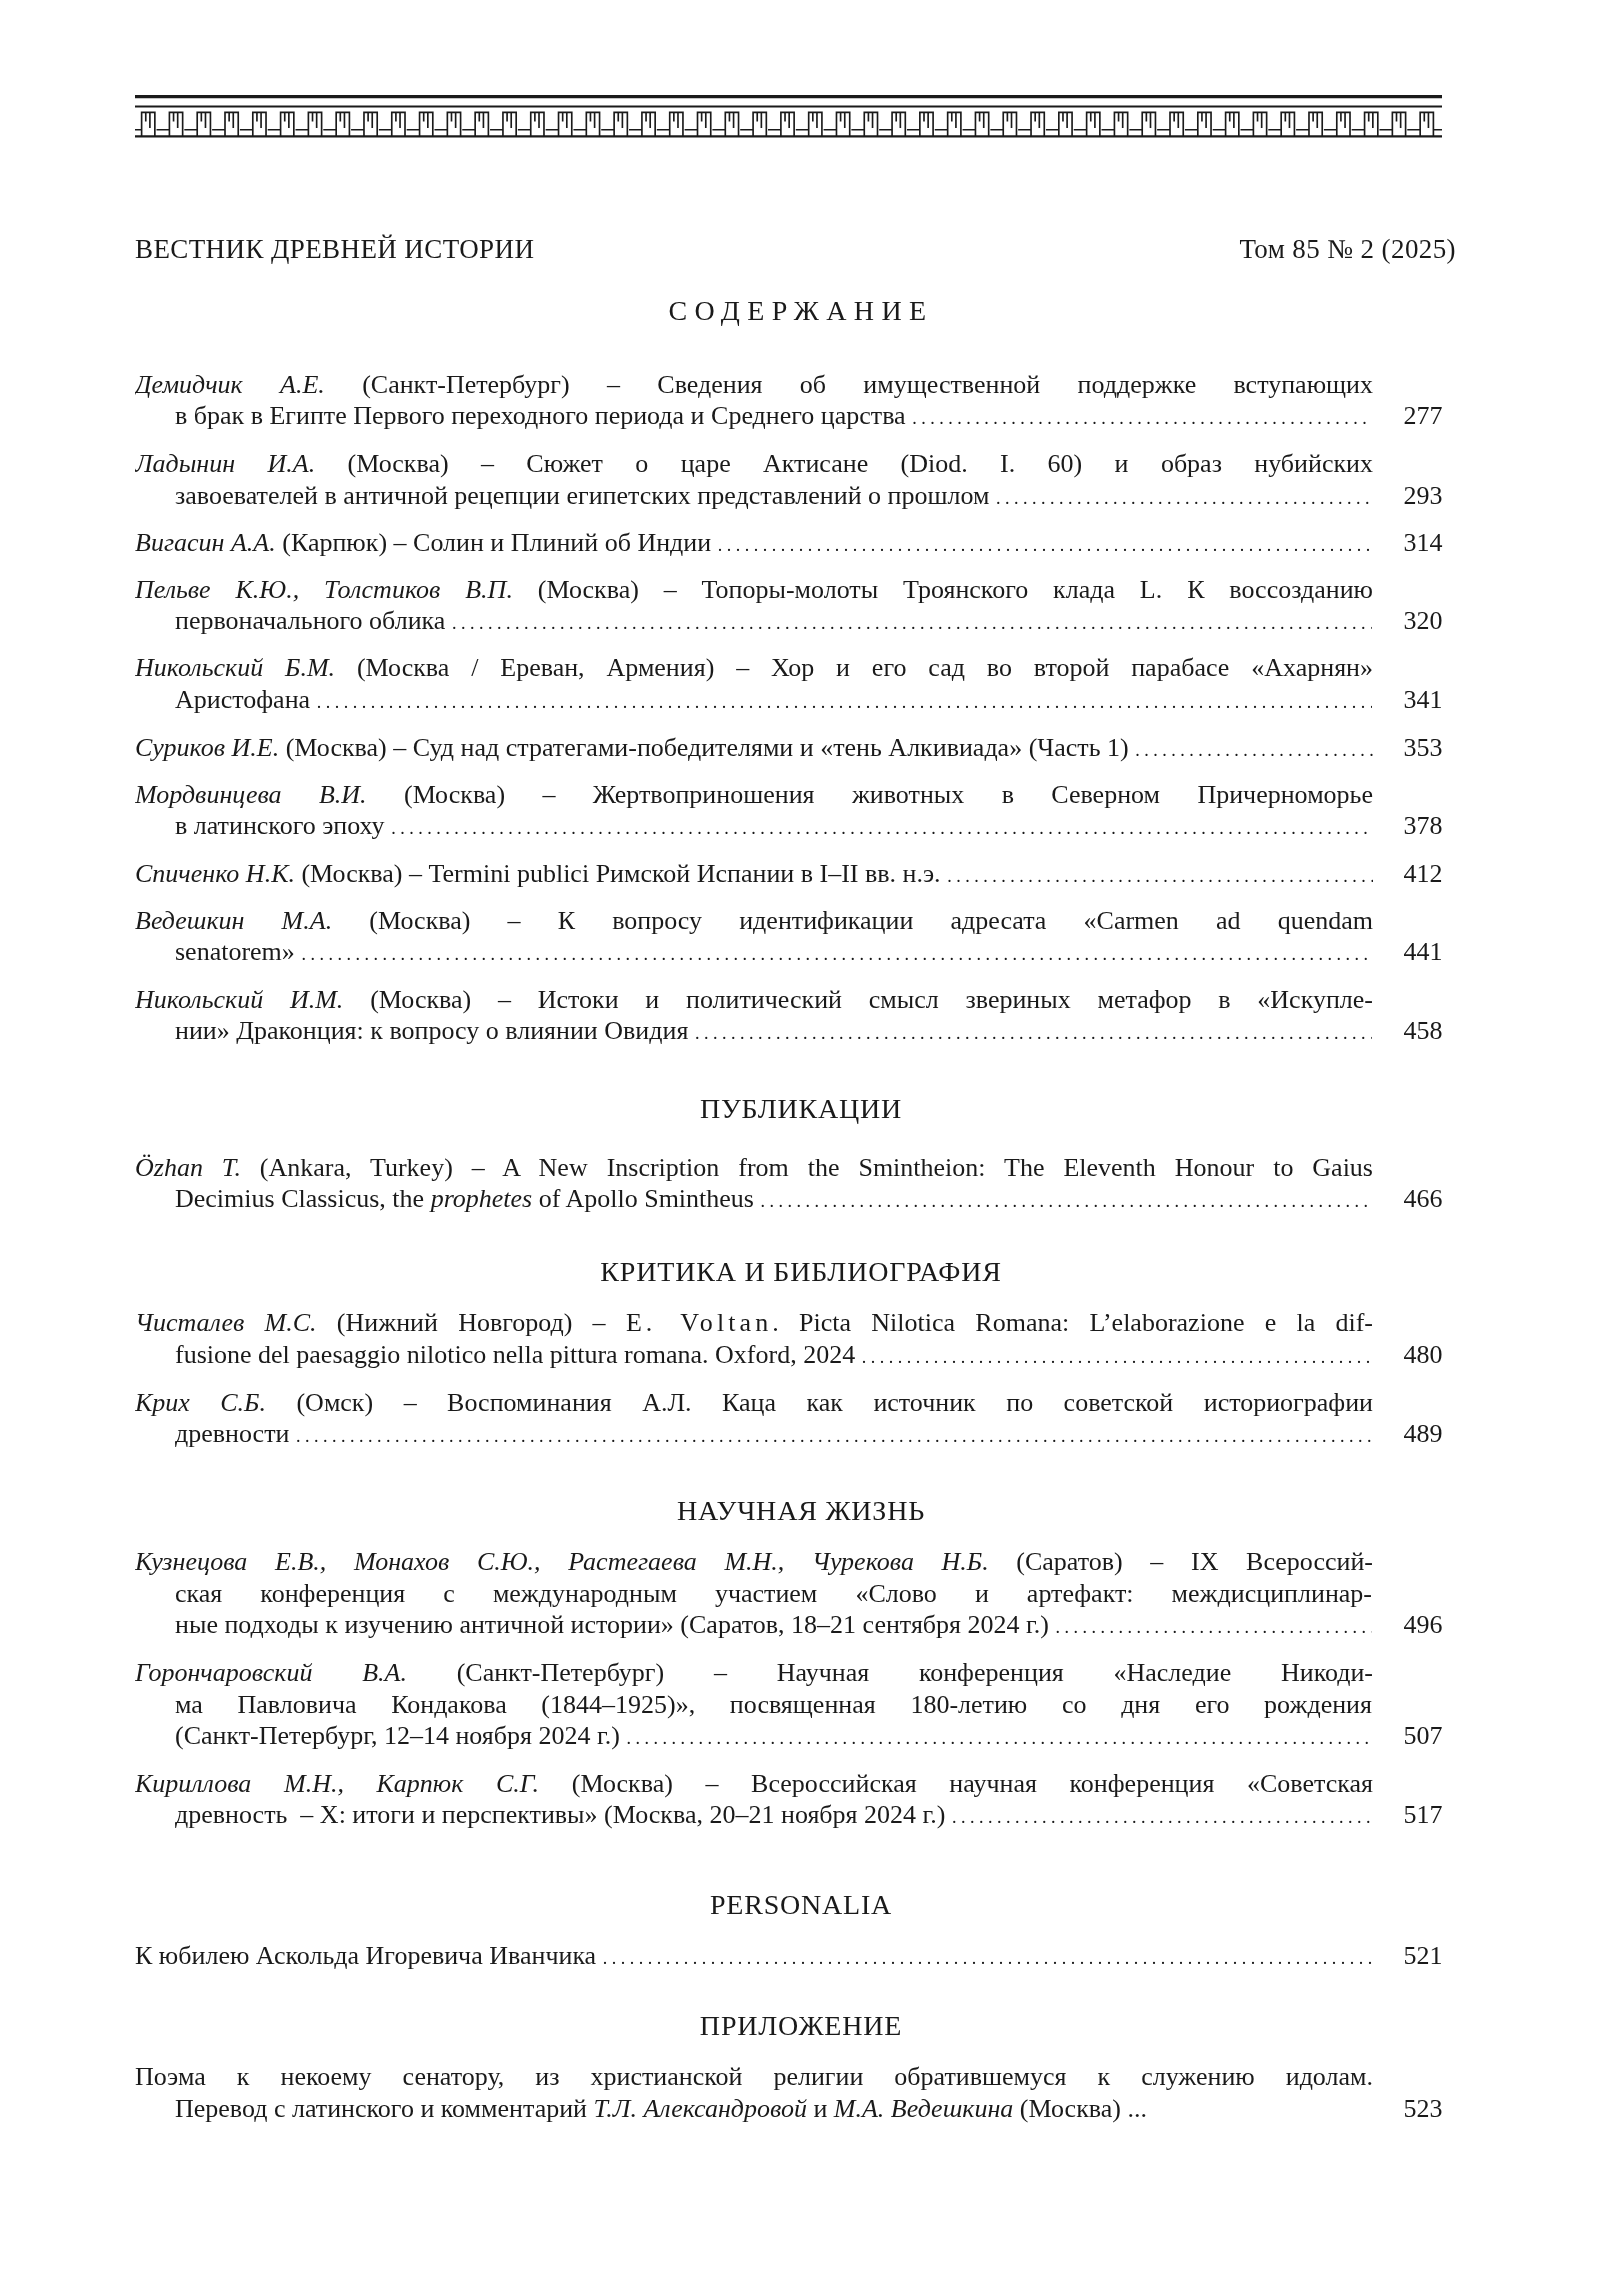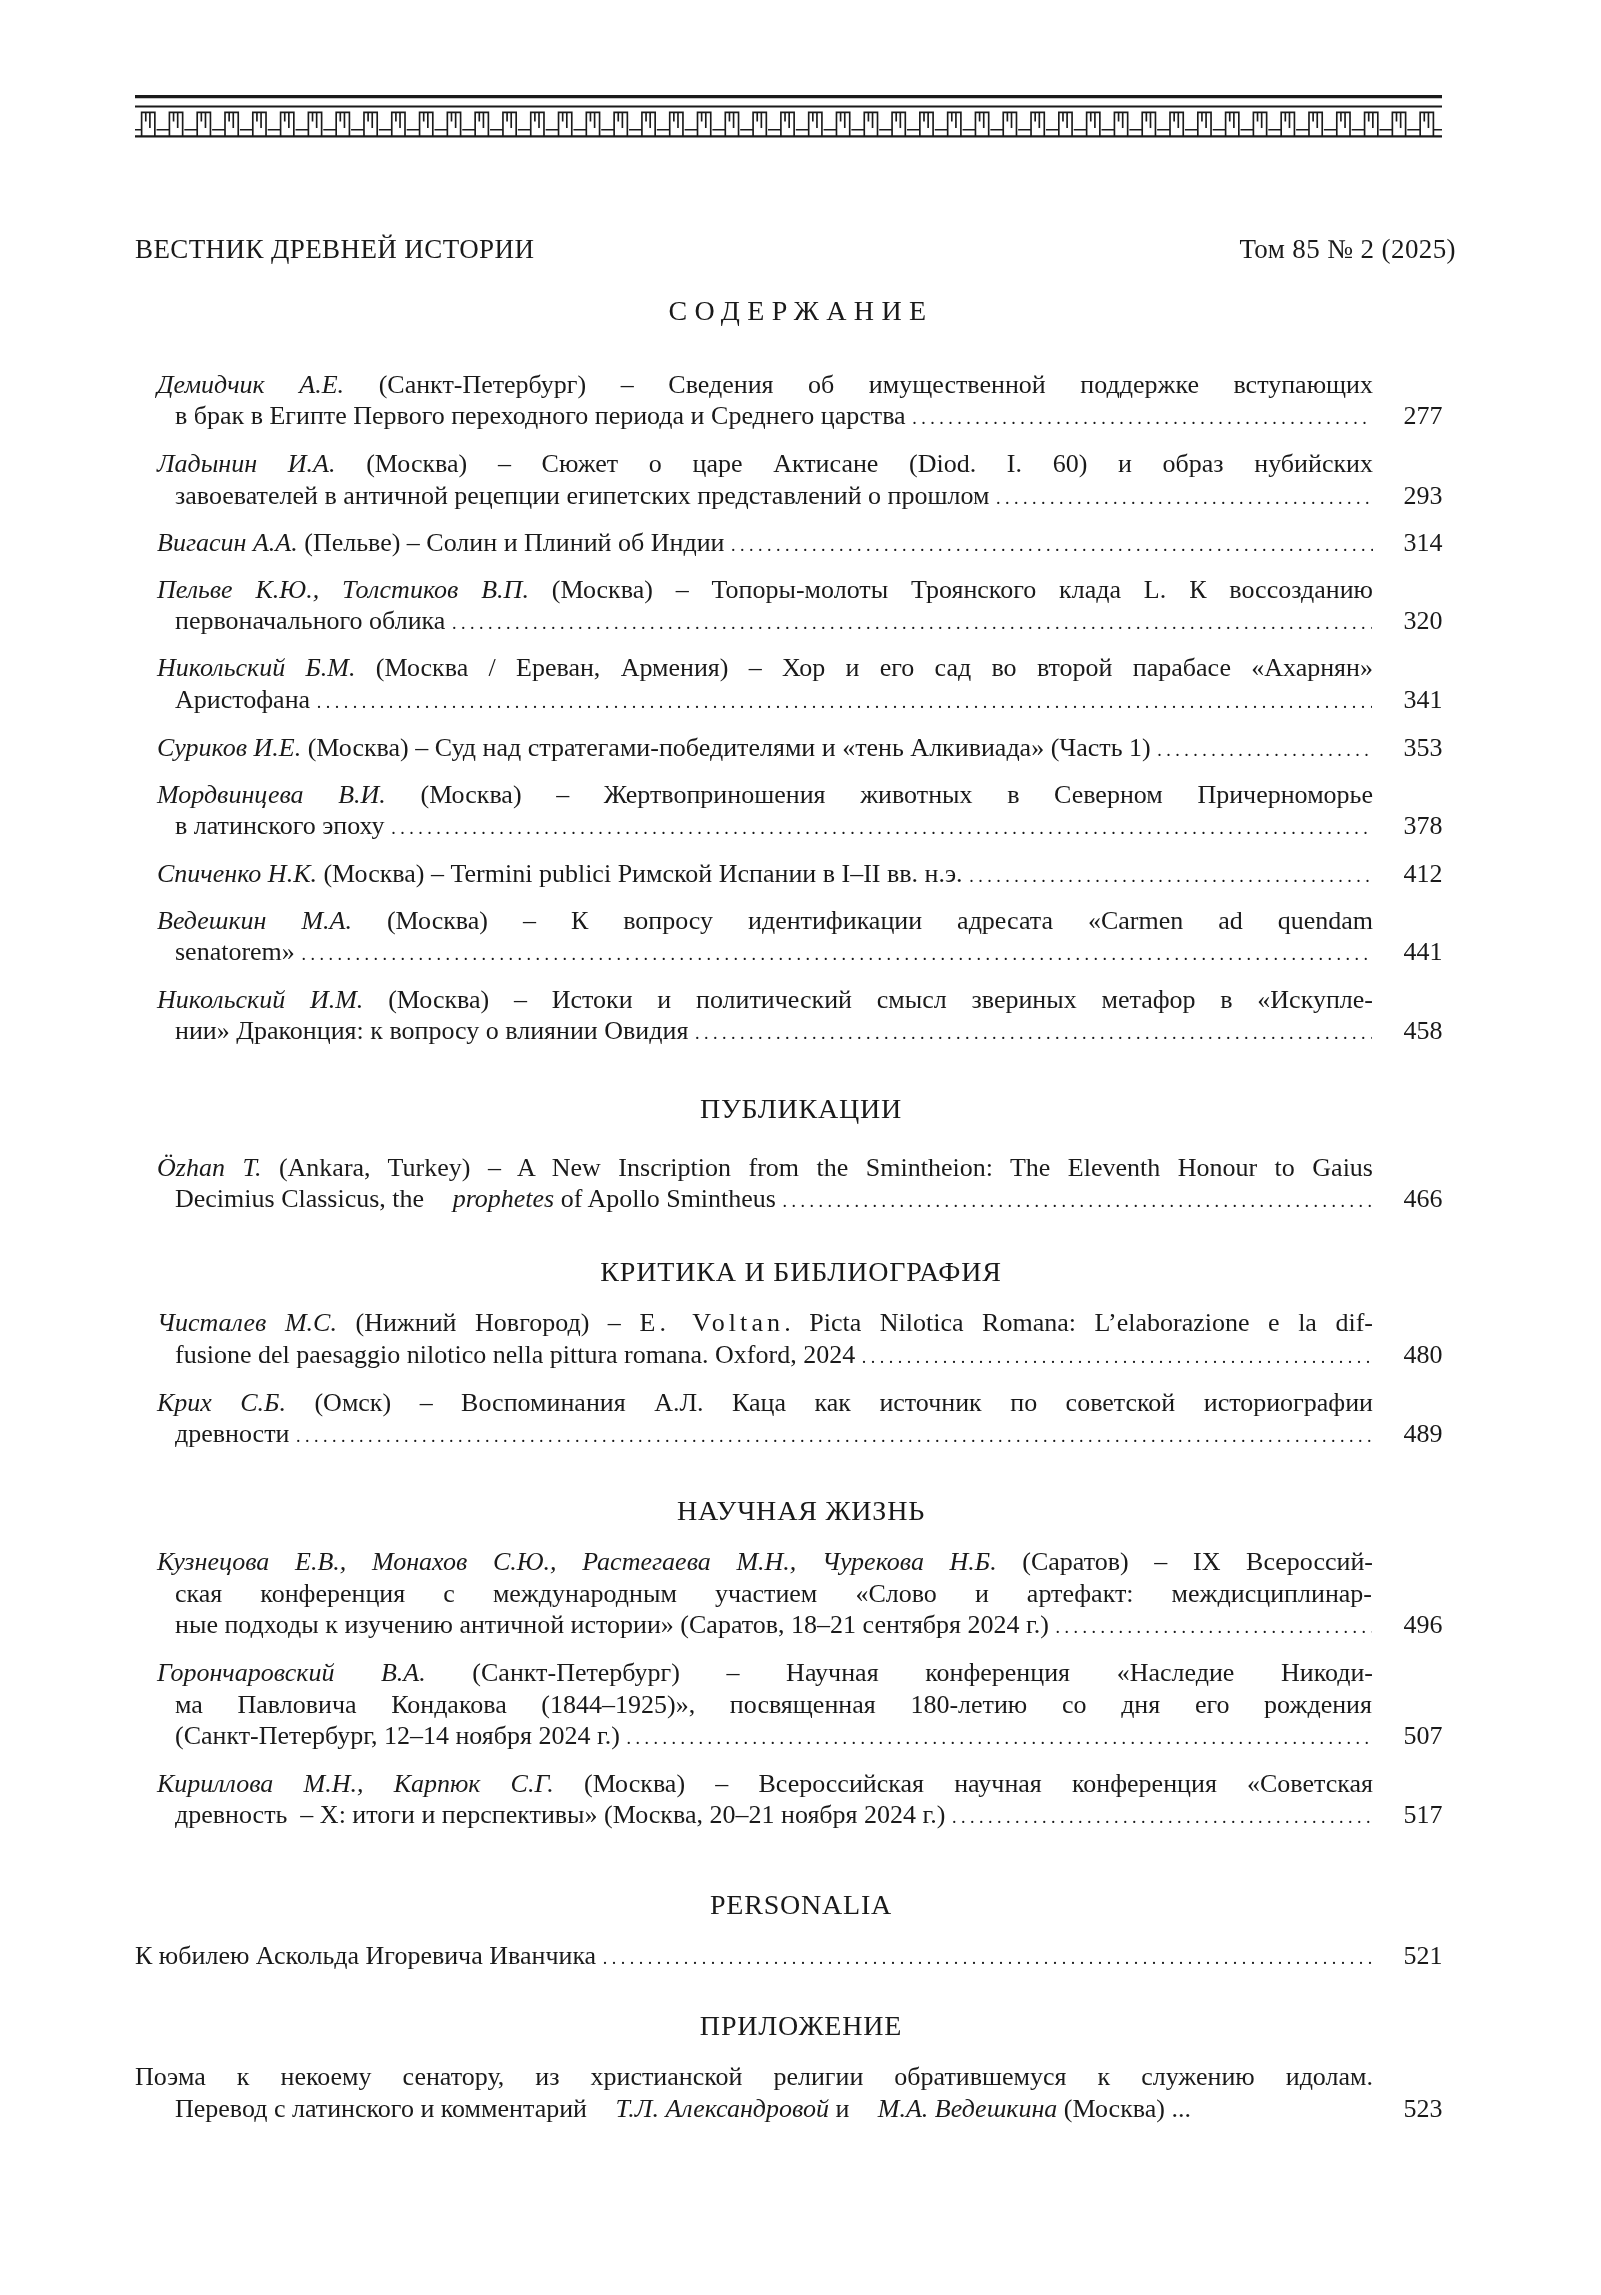--- a/index.html
+++ b/index.html
@@ -19,21 +19,21 @@
   .section.spaced { letter-spacing: 7.4px; }
 
   .line { position: absolute; left: 135px; width: 1238px; font-size: 26px; line-height: 31px; white-space: nowrap; overflow: hidden; }
   .line.cont { left: 175px; width: 1197px; }
   .line.justify { text-align: justify; text-align-last: justify; }
   .fill { display: flex; align-items: baseline; }
   .fill .txt { flex: 0 0 auto; white-space: nowrap; }
   .fill .lead { flex: 1 1 auto; overflow: hidden; white-space: nowrap; margin-left: 6.6px; letter-spacing: 1.7px; font-size: 18px; }
   .fill .lead::before { content: ". . . . . . . . . . . . . . . . . . . . . . . . . . . . . . . . . . . . . . . . . . . . . . . . . . . . . . . . . . . . . . . . . . . . . . . . . . . . . . . . . . . . . . . . . . . . . . . . . . . . . . . . . . . . . . . . . . . . . . . . . . . . . . . . . . . . . . . . . . . . . . . . . . . . . . . . . . . . . . . . . . . . . . . . . . . . . . . . . . . . . . . . . . . . . . . . . . . . . . . . . . . . . . . . . . . . . . . . . . . . . . . . . . . . . . . . . . . . . . . . . . . . . . . . . . . . . . . . . . . . . . . . . . . . . . . . . . . . . . . . . . . . . . . . . . . . . . . . . . . . . . . . . . . . . . . . . . . . . . . . . . . . . . . . . . . . . . . . . . . . . . . . . . . . . . . . . . . . . . . . . . . . . . . . . . . . . . . . ."; letter-spacing: 0; }
   .pg { position: absolute; right: 142px; width: 74px; text-align: center; font-size: 26px; line-height: 31px; }
-  i, .it { font-style: italic; margin-left: 22px; }
+  i, .it { font-style: italic; }
   .wide { letter-spacing: 4.1px; margin-top: 44px; }
 </style>
 </head>
 <body>
 
 <div class="page">
 
   <div class="ornament">
     <svg id="orn" viewBox="0 0 1580 52" preserveAspectRatio="none">
         <line x1="0" y1="2" x2="1580" y2="2" stroke="#1a1a1a" stroke-width="4"></line>
@@ -56,21 +56,21 @@
   <div class="pg" style="top:400px">277</div>
 
   <div class="line justify" style="top:448px"><i>Ладынин И.А.</i><span> (Москва) – Сюжет о царе Актисане (Diod. I. 60) и образ нубийских</span></div>
   <div class="line cont fill" style="top:480px">
       <span class="txt">завоевателей в античной рецепции египетских представлений о прошлом</span>
       <span class="lead"></span>
     </div>
   <div class="pg" style="top:480px">293</div>
 
   <div class="line fill" style="top:527px">
-      <span class="txt"><i>Вигасин А.А.</i><span> (Пельве) – Солин и Плиний об Индии</span></span>
+      <span class="txt"><i>Вигасин А.А.</i><span> (Карпюк) – Солин и Плиний об Индии</span></span>
       <span class="lead"></span>
     </div>
   <div class="pg" style="top:527px">314</div>
 
   <div class="line justify" style="top:574px"><i>Пельве К.Ю., Толстиков В.П.</i><span> (Москва) – Топоры-молоты Троянского клада L. К воссозданию</span></div>
   <div class="line cont fill" style="top:605px">
       <span class="txt">первоначального облика</span>
       <span class="lead"></span>
     </div>
   <div class="pg" style="top:605px">320</div>

